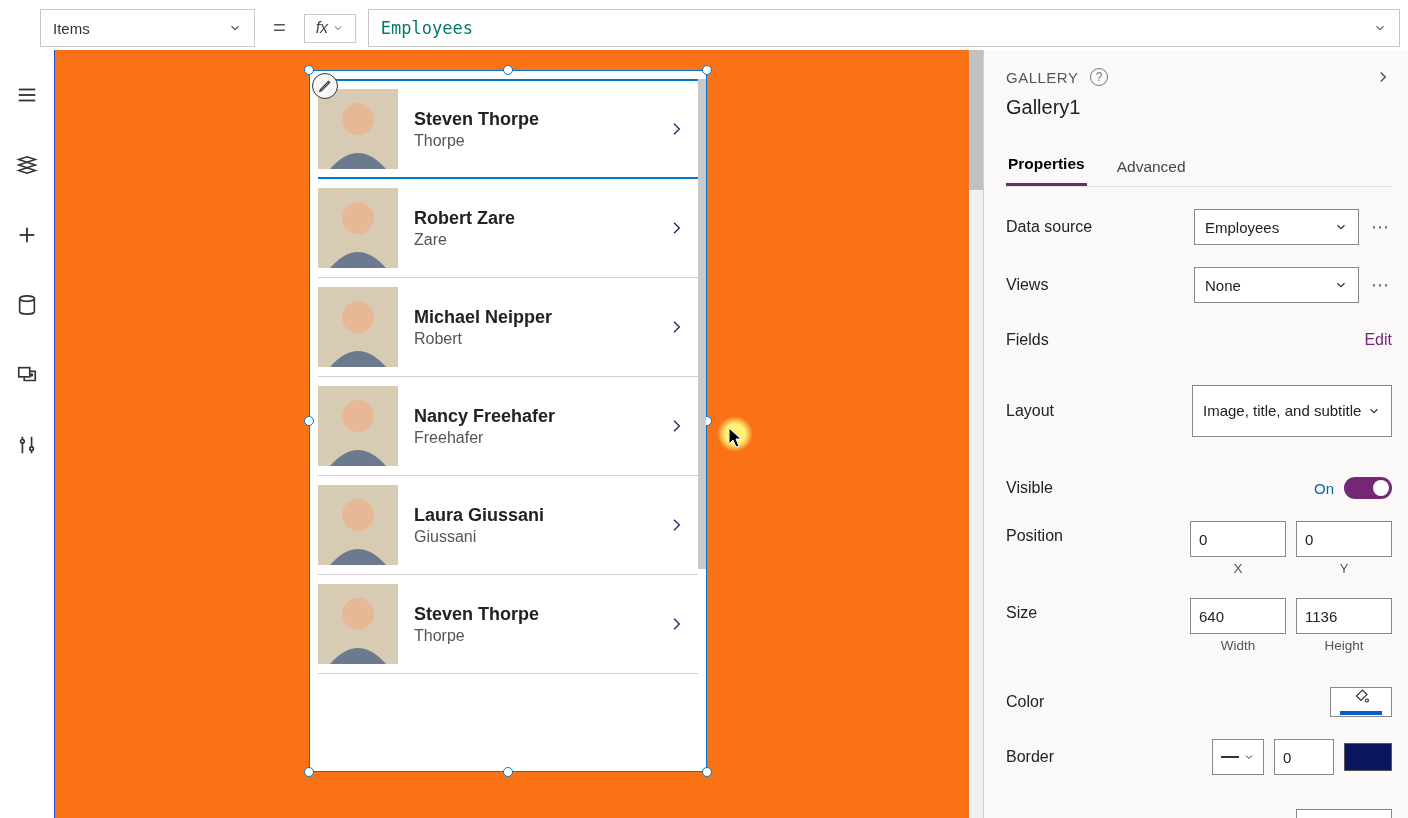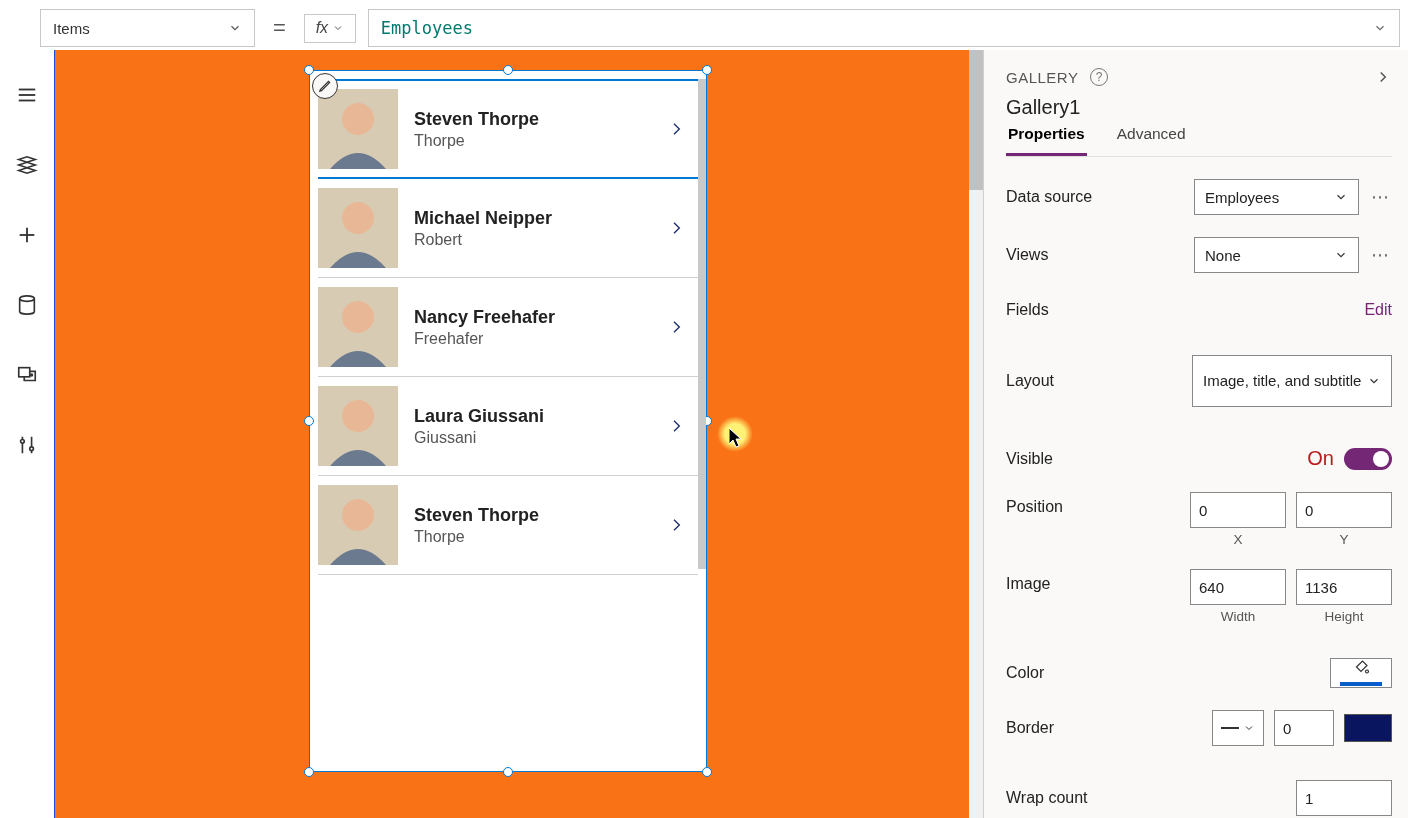--- a/index.html
+++ b/index.html
@@ -44,32 +44,32 @@
   
   .click-glow { position:absolute; left:662px; top:366px; width:36px; height:36px; border-radius:50%; background: radial-gradient(circle,#fff176 0%, #fff176 40%, rgba(255,241,118,0) 70%); }
   .cursor-arrow { position:absolute; left:674px; top:378px; }
 
   
   .right-panel { width: 425px; border-left: 1px solid #d0d0d0; background: #faf9f8; padding: 18px 16px 0 22px; overflow-y:auto; }
   .panel-head { display:flex; align-items:center; justify-content:space-between; }
   .panel-head-left { display:flex; align-items:center; gap:12px; color:#555; font-size:15px; letter-spacing:0.5px; }
   .help-circle { width:18px; height:18px; border:1.5px solid #777; border-radius:50%; display:flex; align-items:center; justify-content:center; font-size:12px; color:#777; }
   .panel-title { font-size:20px; color:#222; margin-top:10px; }
-  .tabs { display:flex; gap:28px; margin-top:6px; border-bottom:1px solid #e0e0e0; }
+  .tabs { display:flex; gap:28px; margin-top:36px; border-bottom:1px solid #e0e0e0;align-items:flex-end; }
   .tab { padding:0 2px 10px 2px; font-size:15.5px; color:#444; cursor:pointer; }
   .tab.active { color:#000; font-weight:600; border-bottom:3px solid #742774; }
   .proprow { display:flex; align-items:center; justify-content:space-between; margin-top:22px; font-size:16px; color:#222; }
   .dropdown { width:165px; height:36px; border:1px solid #888; background:#fff; display:flex; align-items:center; justify-content:space-between; padding:0 10px; font-size:15px; }
   .dropdown.wide { width:200px; height:52px; align-items:center; }
   .dropdown.wide .dd-text { line-height:1.3; font-size:15px; }
   .ellipsis { color:#666; font-size:18px; letter-spacing:1px; cursor:pointer; padding:0 2px; }
   .proprow .right-cluster { display:flex; align-items:center; gap:10px; }
   .link-btn { color:#742774; font-size:16px; cursor:pointer; }
   .toggle { display:flex; align-items:center; gap:10px; }
-  .toggle-label { font-size:20px; color:#b91c1c; }
+  .toggle-label { font-size:15px; color:#0369a1; }
   .toggle-switch { width:48px; height:22px; border-radius:11px; background:#742774; position:relative; }
   .toggle-knob { position:absolute; right:3px; top:3px; width:16px; height:16px; background:#fff; border-radius:50%; }
   .inp-pair { display:flex; gap:10px; }
   .numinp { width:96px; height:36px; border:1px solid #888; background:#fff; padding:0 8px; font-size:15px; display:flex; align-items:center; }
   .subcap { font-size:13.5px; color:#555; text-align:center; margin-top:4px; }
   .colorbox { width:62px; height:30px; border:1px solid #888; background:#fff; display:flex; align-items:center; justify-content:center; }
   .colorbox-underline { height:4px; width:42px; background:#065ec6; margin-top:22px; }
   .border-btn { width:52px; height:36px; border:1px solid #888; background:#fff; display:flex; align-items:center; justify-content:center; gap:4px; }
   .swatch { width:48px; height:28px; background:#0a1560; border:1px solid #555; }
 
@@ -181,20 +181,36 @@
           </div>
           <div class="g-row">
             <div class="avatar">
               <svg viewBox="0 0 80 80">
                 <rect width="80" height="80" fill="#d8cbb4"></rect>
                 <circle cx="40" cy="30" r="16" fill="#e8b896"></circle>
                 <path d="M12 80 Q40 48 68 80 Z" fill="#6b7a8f"></path>
               </svg>
             </div>
             <div class="g-text">
+              <div class="g-title">Robert Zare</div>
+              <div class="g-sub">Zare</div>
+            </div>
+            <svg class="g-chevron" width="16" height="24" viewBox="0 0 24 24" fill="none" stroke="#1a2b6d" stroke-width="2">
+              <polyline points="9 4 17 12 9 20"></polyline>
+            </svg>
+          </div>
+          <div class="g-row">
+            <div class="avatar">
+              <svg viewBox="0 0 80 80">
+                <rect width="80" height="80" fill="#d8cbb4"></rect>
+                <circle cx="40" cy="30" r="16" fill="#e8b896"></circle>
+                <path d="M12 80 Q40 48 68 80 Z" fill="#6b7a8f"></path>
+              </svg>
+            </div>
+            <div class="g-text">
               <div class="g-title">Michael Neipper</div>
               <div class="g-sub">Robert</div>
             </div>
             <svg class="g-chevron" width="16" height="24" viewBox="0 0 24 24" fill="none" stroke="#1a2b6d" stroke-width="2">
               <polyline points="9 4 17 12 9 20"></polyline>
             </svg>
           </div>
           <div class="g-row">
             <div class="avatar">
               <svg viewBox="0 0 80 80">
@@ -334,21 +350,21 @@
             </div>
         </div>
         <div class="inp-pair">
           <div class="subcap" style="width:96px">X</div>
           <div class="subcap" style="width:96px">Y</div>
         </div>
       </div>
     </div>
 
     <div class="proprow" style="align-items:flex-start">
-      <span style="padding-top:6px">Image</span>
+      <span style="padding-top:6px">Size</span>
       <div>
         <div class="inp-pair">
           <div class="numinp">
               <span>640</span>
             </div>
           <div class="numinp">
               <span>1136</span>
             </div>
         </div>
         <div class="inp-pair">

